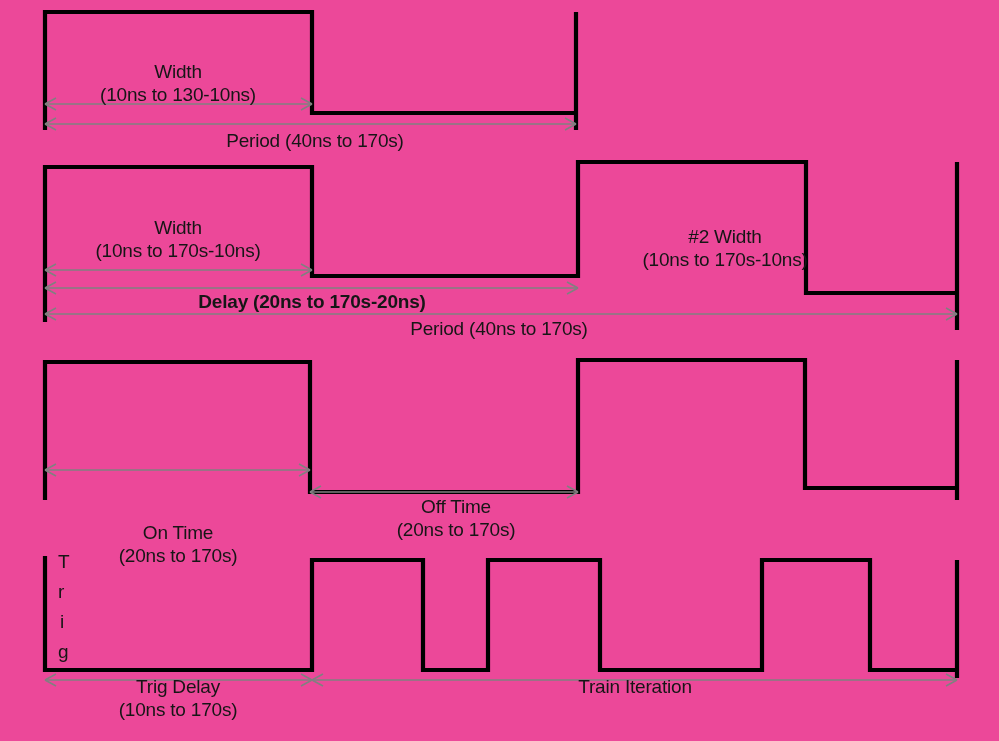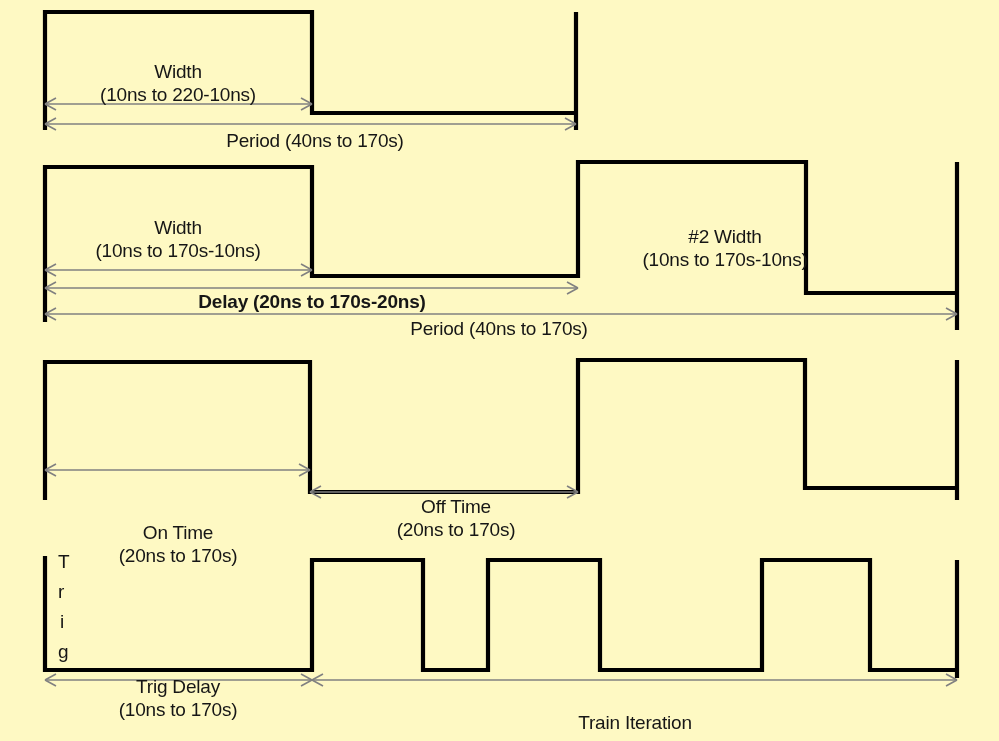--- a/index.html
+++ b/index.html
@@ -9,21 +9,21 @@
     background: #ffffff;
   }
   body {
     font-family: "Liberation Sans", sans-serif;
     color: #1a1a1a;
   }
   #diagram-root {
     position: relative;
     width: 999px;
     height: 741px;
-    background: #fef9c3;
+    background: #ec4899;
     overflow: hidden;
   }
   #timing-svg {
     position: absolute;
     left: 0;
     top: 0;
     width: 999px;
     height: 741px;
     display: block;
   }
@@ -129,21 +129,21 @@
     <g>
       <line class="dim-line" x1="312" y1="680" x2="957" y2="680"></line>
       <path class="dim-head" d="M 312,680 L 323,674 M 312,680 L 323,686"></path>
       <path class="dim-head" d="M 957,680 L 946,674 M 957,680 L 946,686"></path>
     </g>
 
   </svg>
 
   <div class="lbl" style="left:78px; top:60px; width:200px;">
     <div>Width</div>
-    <div>(10ns to 220-10ns)</div>
+    <div>(10ns to 130-10ns)</div>
   </div>
   <div class="lbl" style="left:160px; top:129px; width:310px;">
     <span>Period (40ns to 170s)</span>
   </div>
 
   <div class="lbl" style="left:72px; top:216px; width:212px;">
     <div>Width</div>
     <div>(10ns to 170s-10ns)</div>
   </div>
   <div class="lbl" style="left:619px; top:225px; width:212px;">
@@ -170,17 +170,17 @@
     <div class="trig-letter" style="left:0px; top:0px;">T</div>
     <div class="trig-letter" style="left:0px; top:30px;">r</div>
     <div class="trig-letter" style="left:2px; top:60px;">i</div>
     <div class="trig-letter" style="left:0px; top:90px;">g</div>
   </div>
 
   <div class="lbl" style="left:78px; top:675px; width:200px;">
     <div>Trig Delay</div>
     <div>(10ns to 170s)</div>
   </div>
-  <div class="lbl" style="left:535px; top:675px; width:200px;margin-top:36px;">
+  <div class="lbl" style="left:535px; top:675px; width:200px;">
     <span>Train Iteration</span>
   </div>
 
 </div>
 
 </body></html>

